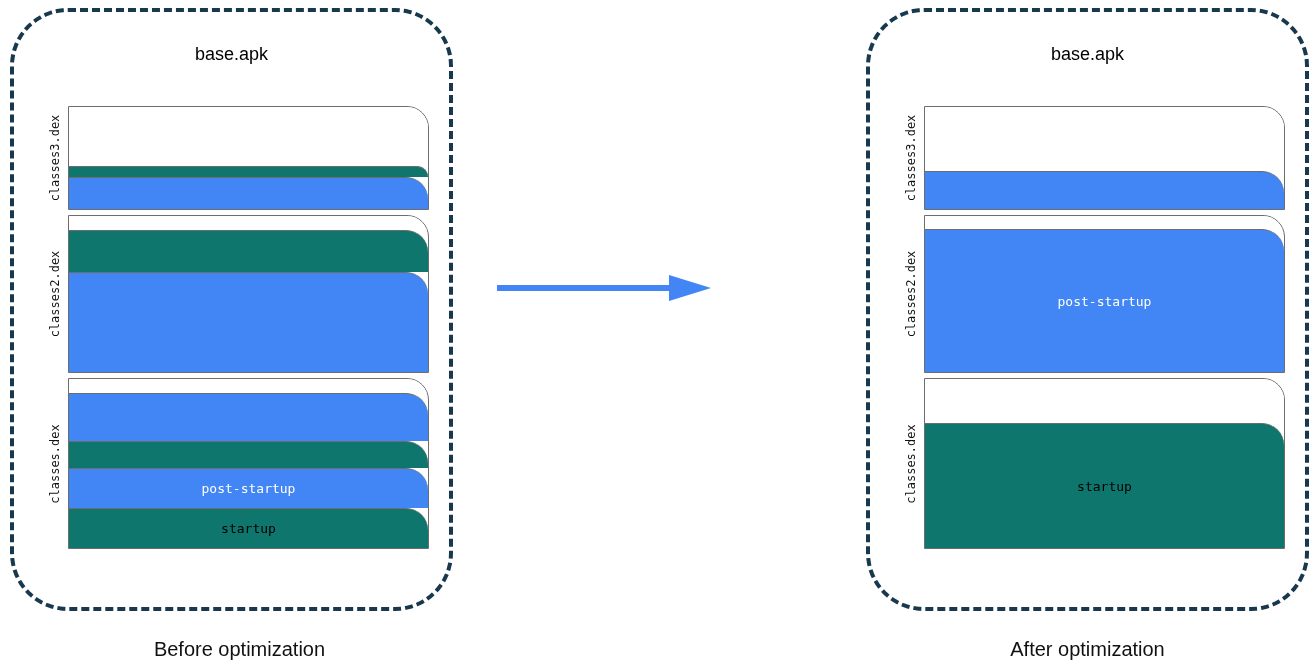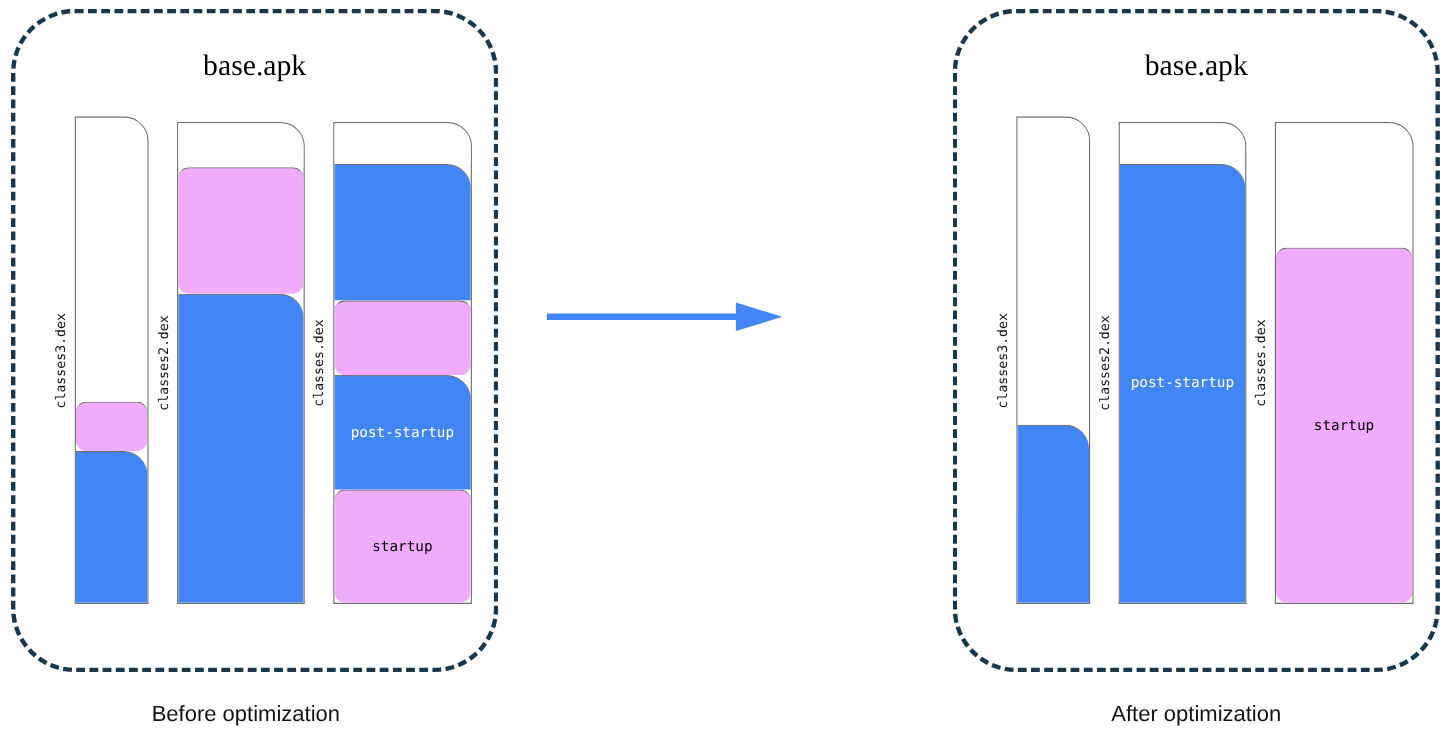--- a/index.html
+++ b/index.html
@@ -26,34 +26,34 @@
   }
   .panel-left  { left: 10px; }
   .panel-right { left: 866px; }
 
   .apk-title {
     position: absolute;
     top: 32px;
     left: 0;
     right: 0;
     text-align: center;
-    font-family: Liberation Serif, serif;
-    font-size: 27px;
+    font-family: Liberation Sans, sans-serif;
+    font-size: 18px;
     color: #000000;
     letter-spacing: 0px;
   }
 
   .dex-stack {
     position: absolute;
     left: 28px;
     right: 20px;
     top: 94px;
     bottom: 58px;
     display: flex;
-    flex-direction: row;
+    flex-direction: column;
   }
 
   .dex-row {
     display: flex;
     flex-direction: row;
     align-items: stretch;
     position: relative;
   }
   .dex-row + .dex-row { margin-top: 5px; }
 
@@ -92,40 +92,40 @@
     box-sizing: border-box;
     display: flex;
     align-items: center;
     justify-content: center;
     font-family: "DejaVu Sans Mono", "Liberation Mono", monospace;
     font-size: 13px;
     border-top: 1.5px solid #6d6d6d;
     border-top-right-radius: 22px;
   }
   .seg.blue  { background: #4285f4; color: #ffffff; }
-  .seg.green { background: #f0abfc; color: #000000; border-radius: 10px; }
+  .seg.green { background: #0f766e; color: #000000; }
   .seg.white { background: #ffffff; color: #000000; border-top: none; border-top-right-radius: 0; }
 
   .arrow {
     position: absolute;
     left: 497px;
     top: 273px;
     width: 217px;
     height: 30px;
   }
 
   .caption {
     position: absolute;
     bottom: 6px;
     font-size: 20px;
     color: #111111;
     text-align: center;
     width: 443px;
   }
-  .caption-left  { left: 2px; }
+  .caption-left  { left: 18px; }
   .caption-right { left: 866px; text-align: center; }
 </style>
 </head>
 <body>
 
 <div class="panel panel-left">
   <div class="apk-title">base.apk</div>
   <div class="dex-stack">
       <div class="dex-row" style="flex: 23.6 0 0px;">
         <div class="dex-label">

